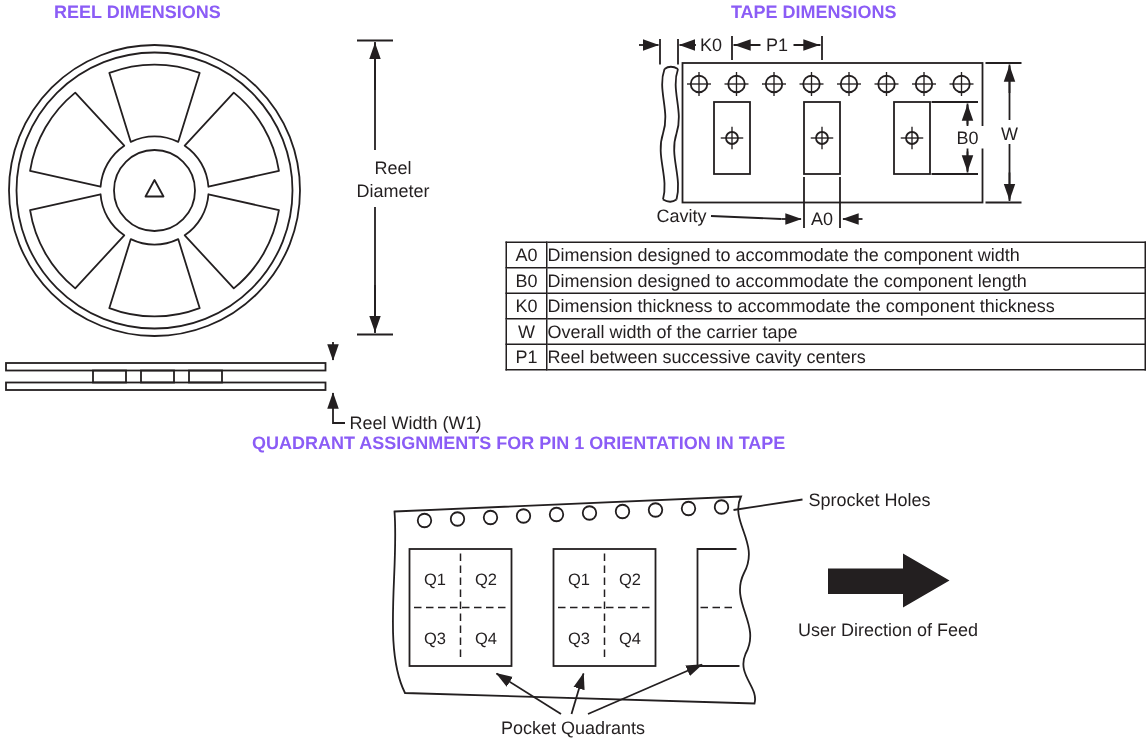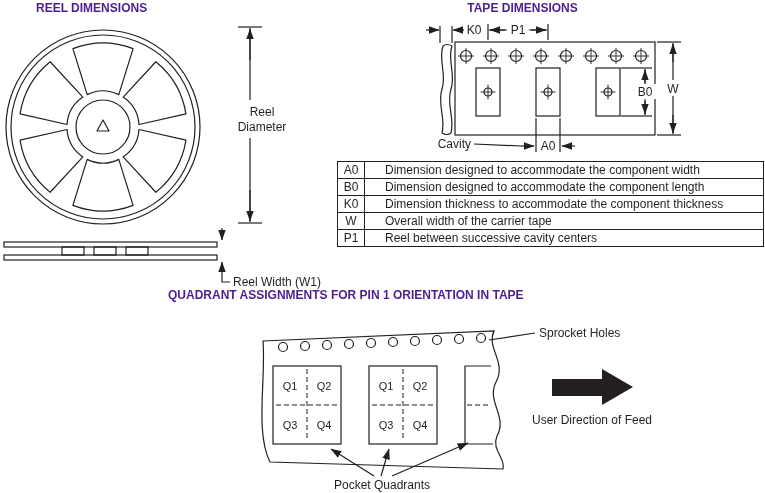--- a/index.html
+++ b/index.html
@@ -1,24 +1,24 @@
 <!DOCTYPE html>
 <html><head>
 <meta charset="utf-8">
 <style>
   html,body { margin:0; padding:0; background:#fff; }
   #canvas { position:relative; width:765px; height:493px; background:#fff; overflow:hidden;
             font-family:"Liberation Sans", sans-serif; }
   #drawing { position:absolute; left:0; top:0; }
 
-  .title { position:absolute; font:bold 12px "Liberation Sans", sans-serif; color:#4c1d95; white-space:nowrap; }
+  .title { position:absolute; font:bold 12px "Liberation Sans", sans-serif; color:#8b5cf6; white-space:nowrap; }
 
   .legend { position:absolute; left:337px; top:161px; width:427px; border-collapse:collapse; table-layout:fixed; }
   .legend td { border:1px solid #231f20; font:12px "Liberation Sans", sans-serif; color:#231f20;
-               height:16px; padding:0 20px; white-space:nowrap; overflow:hidden; }
+               height:16px; padding:0 0; white-space:nowrap; overflow:hidden; }
   .legend td.sym { width:26px; text-align:center; padding:0; }
 
   
   .ln   { stroke:#231f20; stroke-width:1.2; fill:none; }
   .lnt  { stroke:#231f20; stroke-width:0.9; fill:none; }
   .dash { stroke:#231f20; stroke-width:1; fill:none; stroke-dasharray:5 3; }
   .fillblk { fill:#231f20; stroke:none; }
   .bg   { fill:#fff; stroke:none; }
   svg text { fill:#231f20; stroke:none; font-family:"Liberation Sans", sans-serif; font-size:12px; }
   svg text.q { font-size:11px; }
@@ -211,21 +211,21 @@
       <g>
         <line class="ln" x1="374" y1="476" x2="331" y2="449" marker-end="url(#ah)"></line>
         <line class="ln" x1="381" y1="476" x2="389" y2="449" marker-end="url(#ah)"></line>
         <line class="ln" x1="392" y1="476" x2="468" y2="443" marker-end="url(#ah)"></line>
         <text x="382" y="489" text-anchor="middle">Pocket Quadrants</text>
       </g>
     </g>
   </svg>
 
   <div class="title" style="left:36px; top:1px;">REEL DIMENSIONS</div>
-  <div class="title" style="left:440px; top:1px; width:165px; text-align:center;">TAPE DIMENSIONS</div>
+  <div class="title" style="left:460px; top:1px; width:165px; text-align:center;">TAPE DIMENSIONS</div>
   <div class="title" style="left:168px; top:288px; width:430px; text-align:left;">QUADRANT ASSIGNMENTS FOR PIN 1 ORIENTATION IN TAPE</div>
 
   <table class="legend">
     <tbody>
       <tr>
         <td class="sym">A0</td>
         <td class="desc">Dimension designed to accommodate the component width</td>
       </tr>
       <tr>
         <td class="sym">B0</td>

